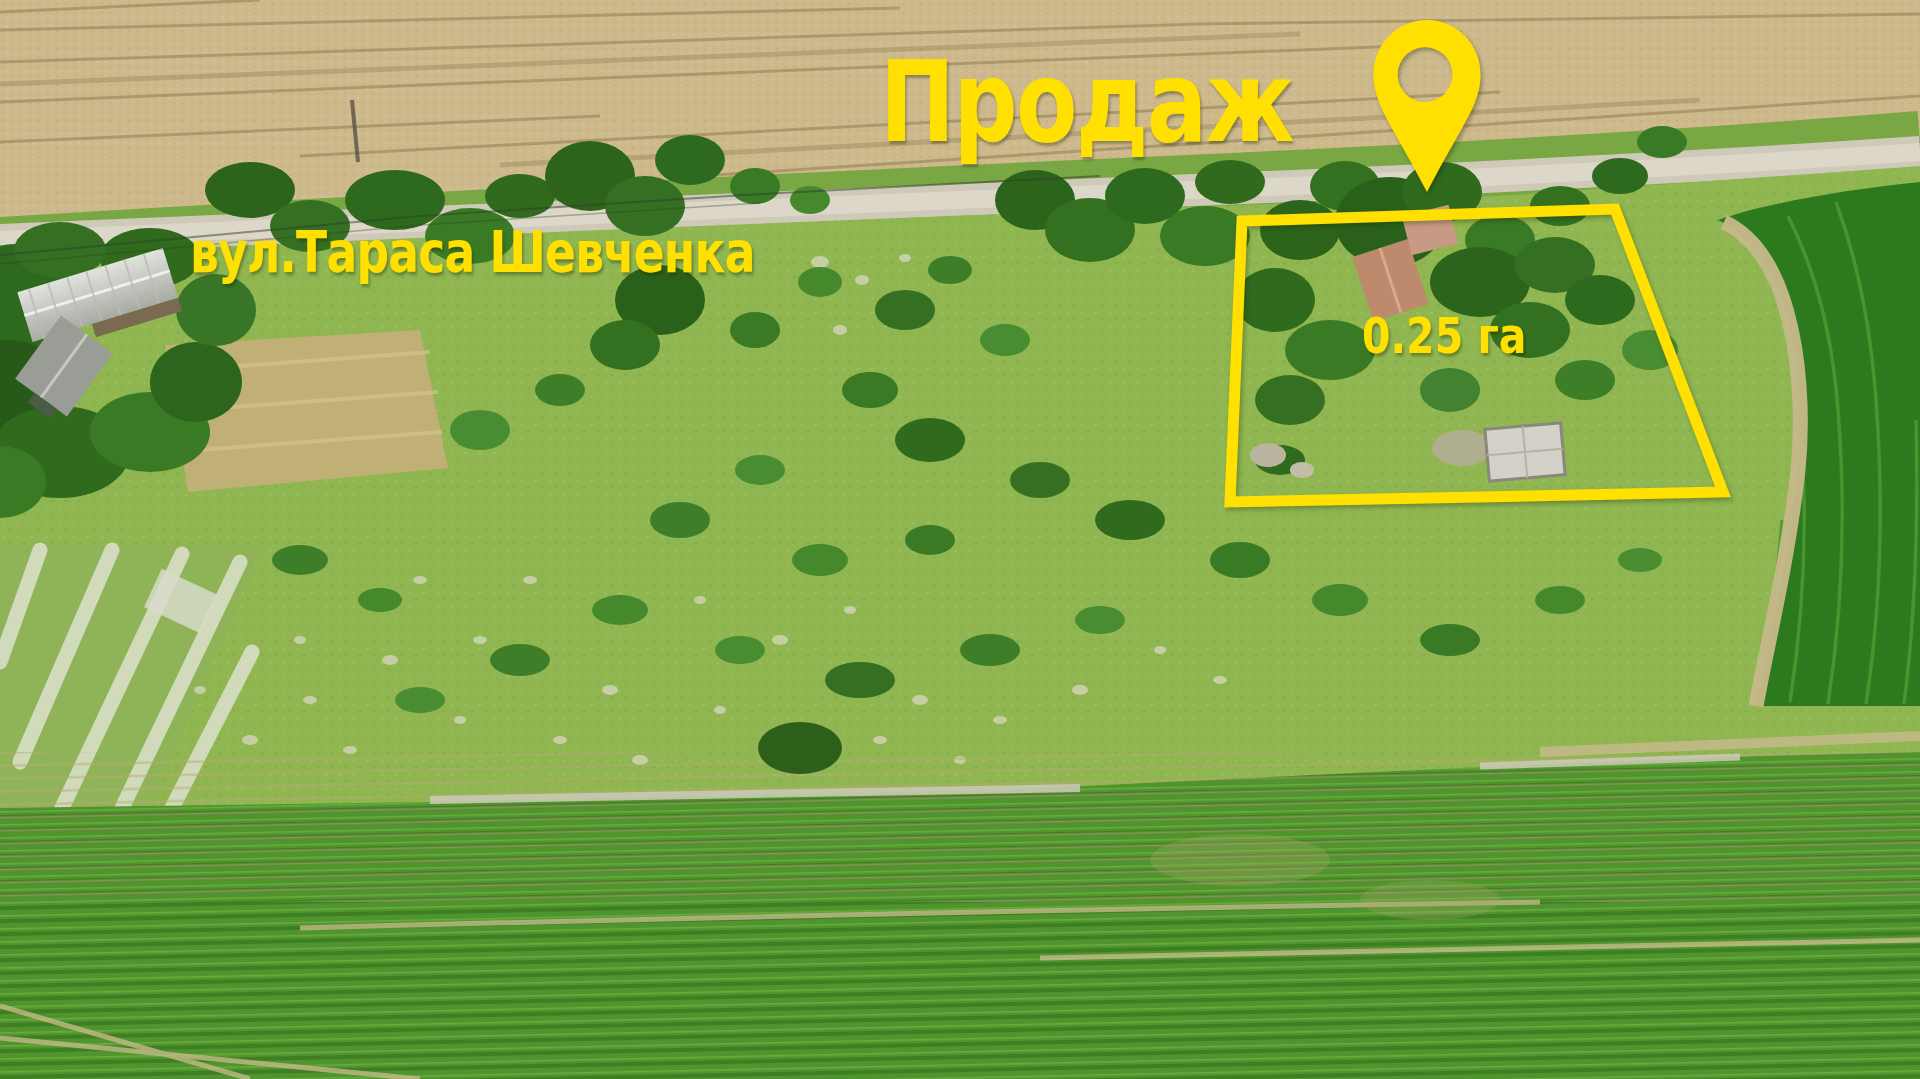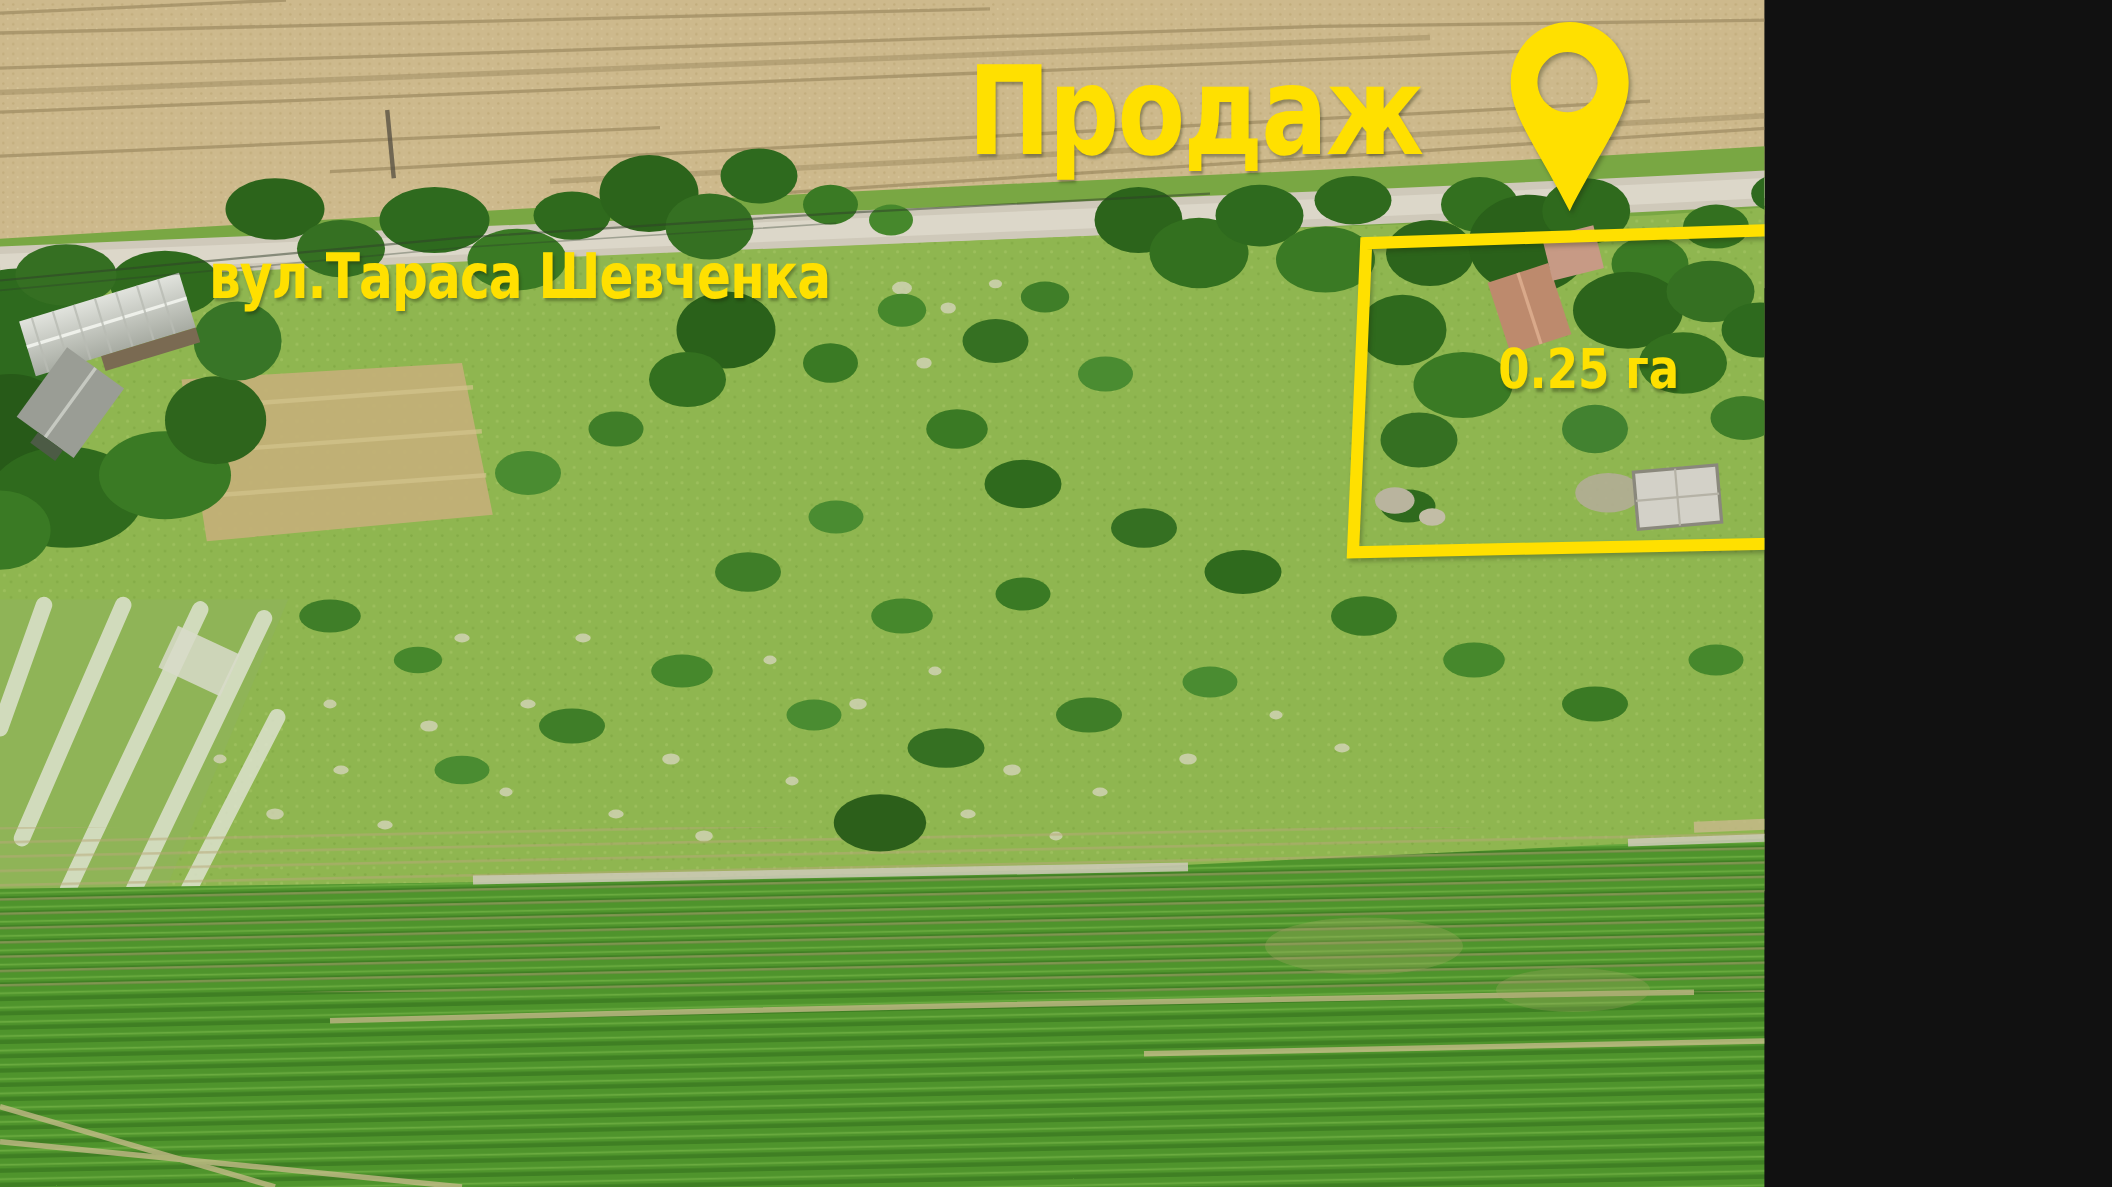--- a/index.html
+++ b/index.html
@@ -1,16 +1,16 @@
 <!DOCTYPE html>
 <html><head>
 <meta charset="utf-8">
 <style>
   html,body{margin:0;padding:0;background:#111;}
-  .stage{position:relative;width:1604px;height:1079px;overflow:hidden;
+  .stage{position:relative;width:1920px;height:1079px;overflow:hidden;
          font-family:"DejaVu Sans","Liberation Sans",sans-serif;}
   .scene{position:absolute;left:0;top:0;width:1920px;height:1079px;display:block;}
   .ovl-text{position:absolute;color:#FFE000;font-weight:700;line-height:1;
             transform-origin:left top;white-space:nowrap;
             text-shadow:2px 3px 3px rgba(25,35,5,.35);}
   .title{left:880px;top:46px;font-size:112px;letter-spacing:-2px;transform:scaleX(.80);}
   .street{left:190px;top:224px;font-size:57px;letter-spacing:-1px;transform:scaleX(.80);}
   .area{left:1362px;top:311px;font-size:50px;transform:scaleX(.82);}
   .pin{position:absolute;left:1372px;top:20px;width:110px;height:172px;
        filter:drop-shadow(2px 3px 2px rgba(25,35,5,.35));}

